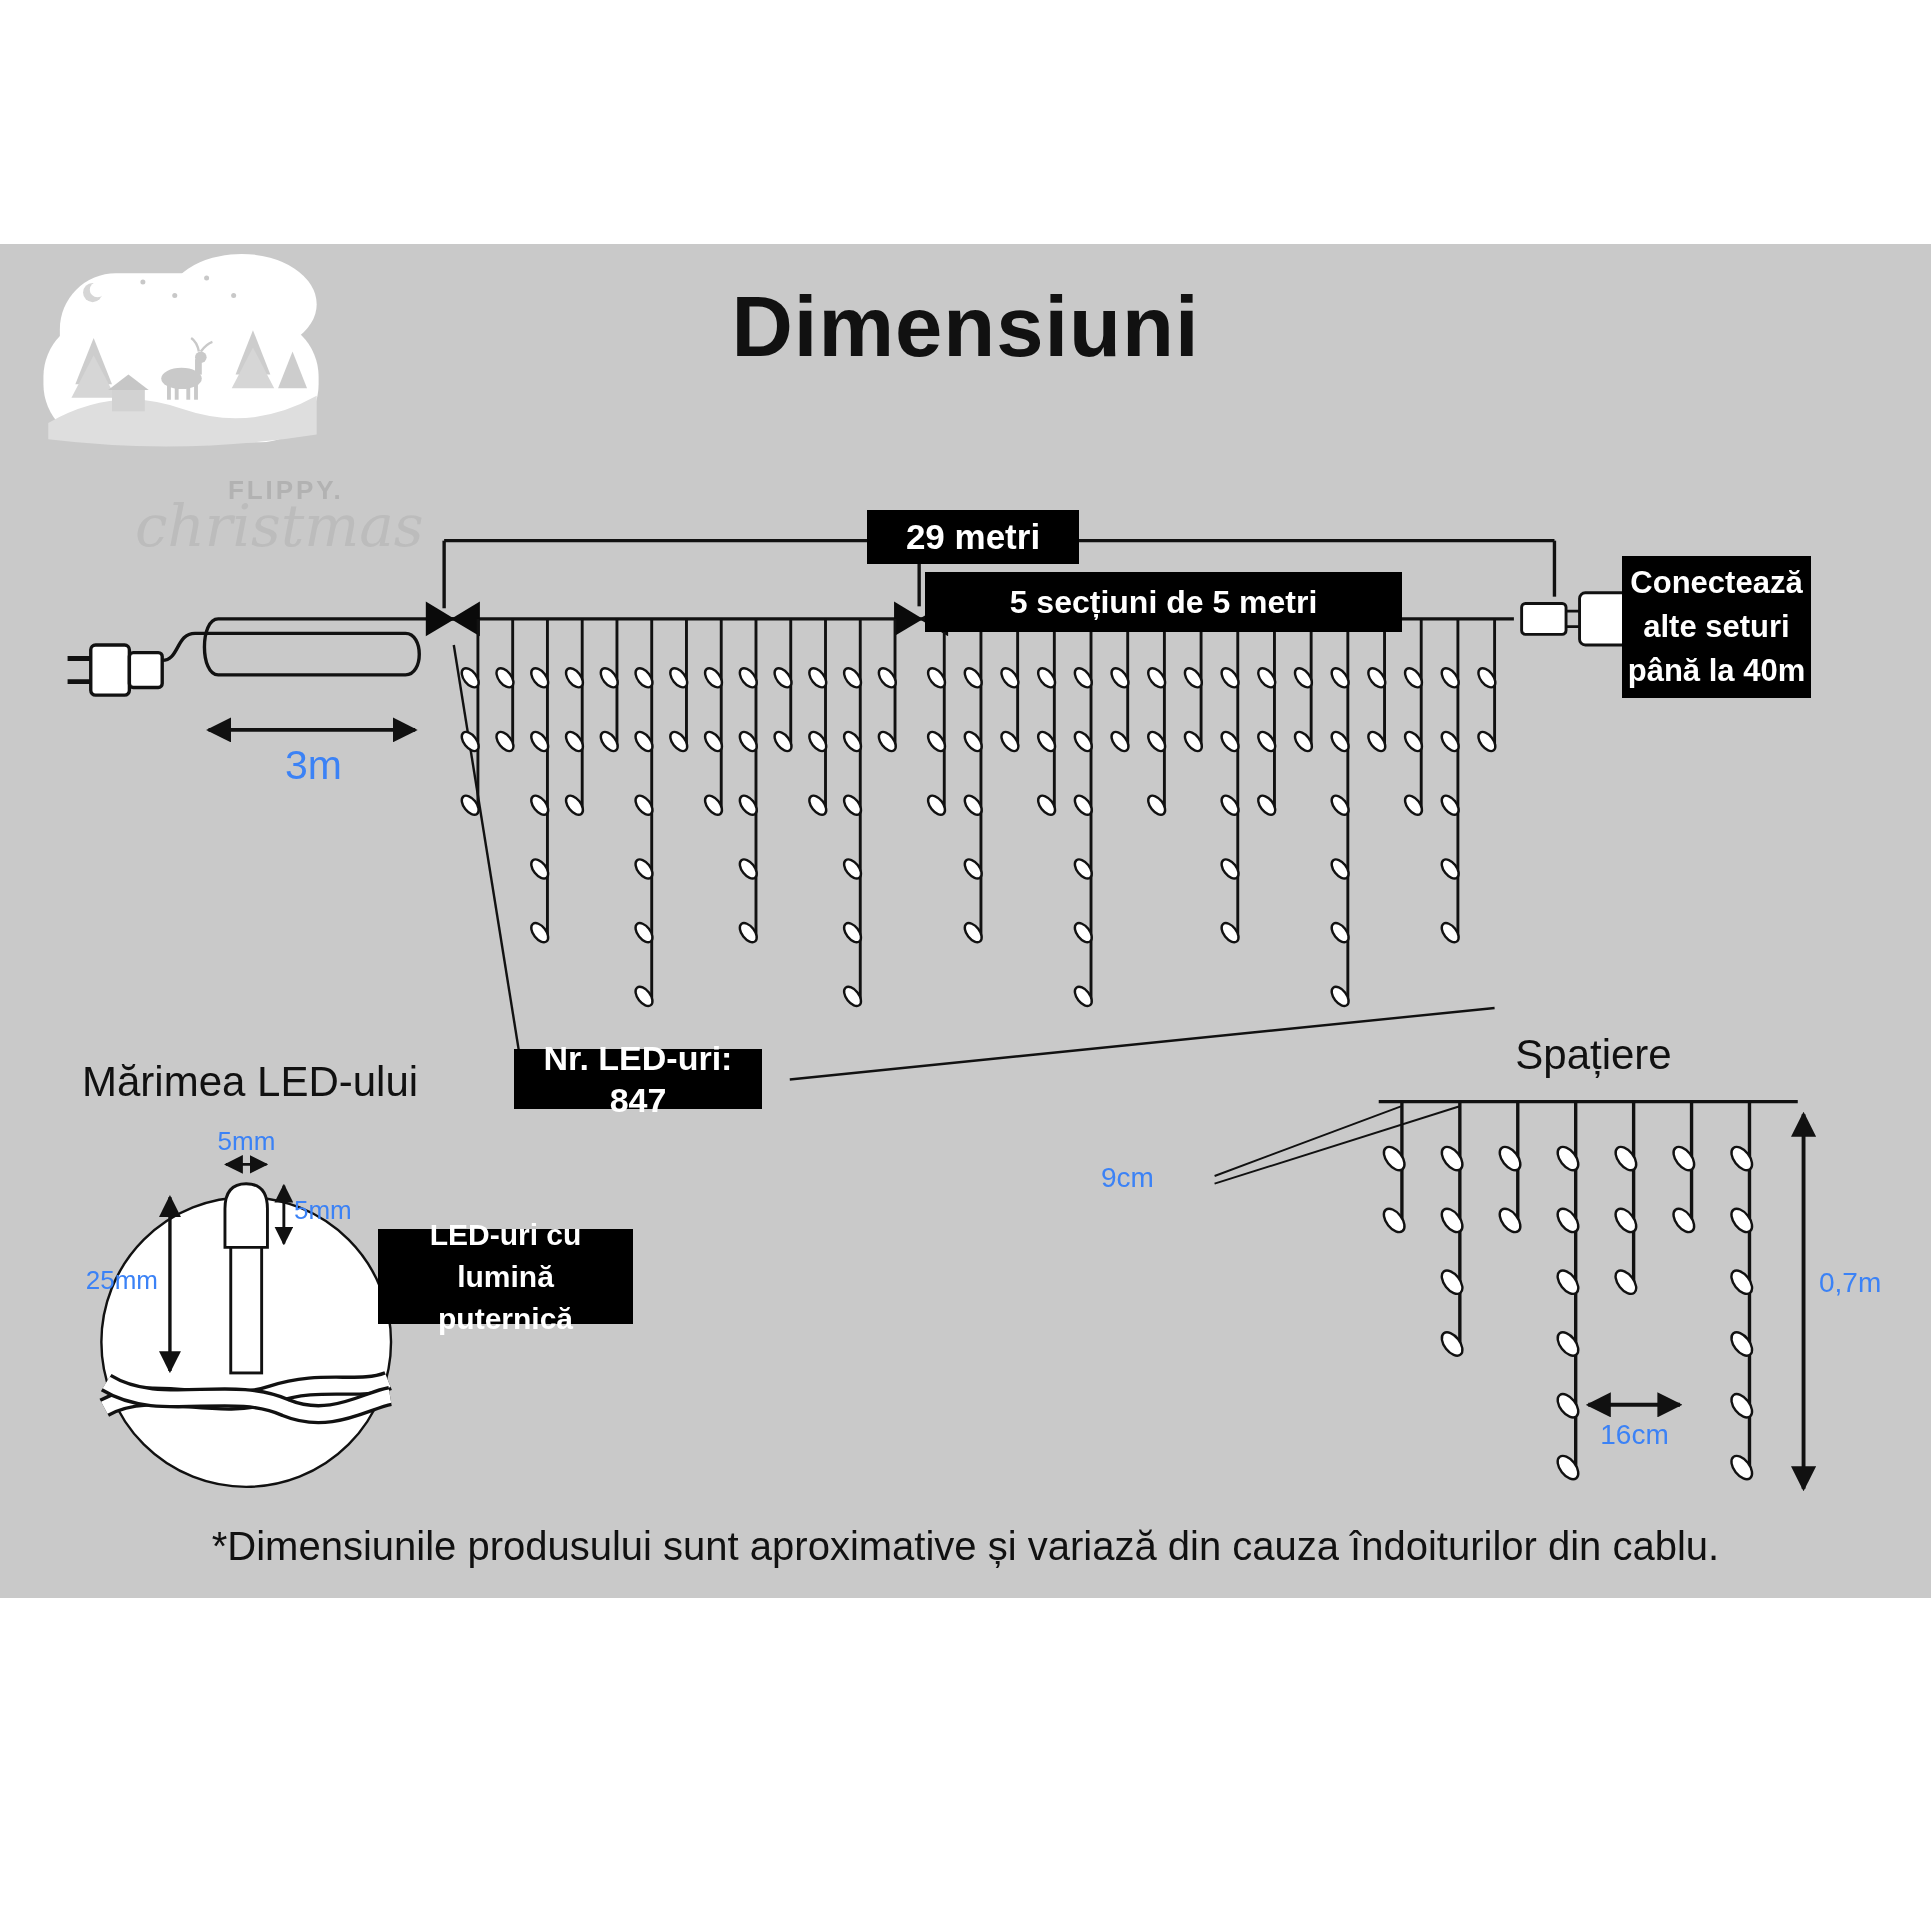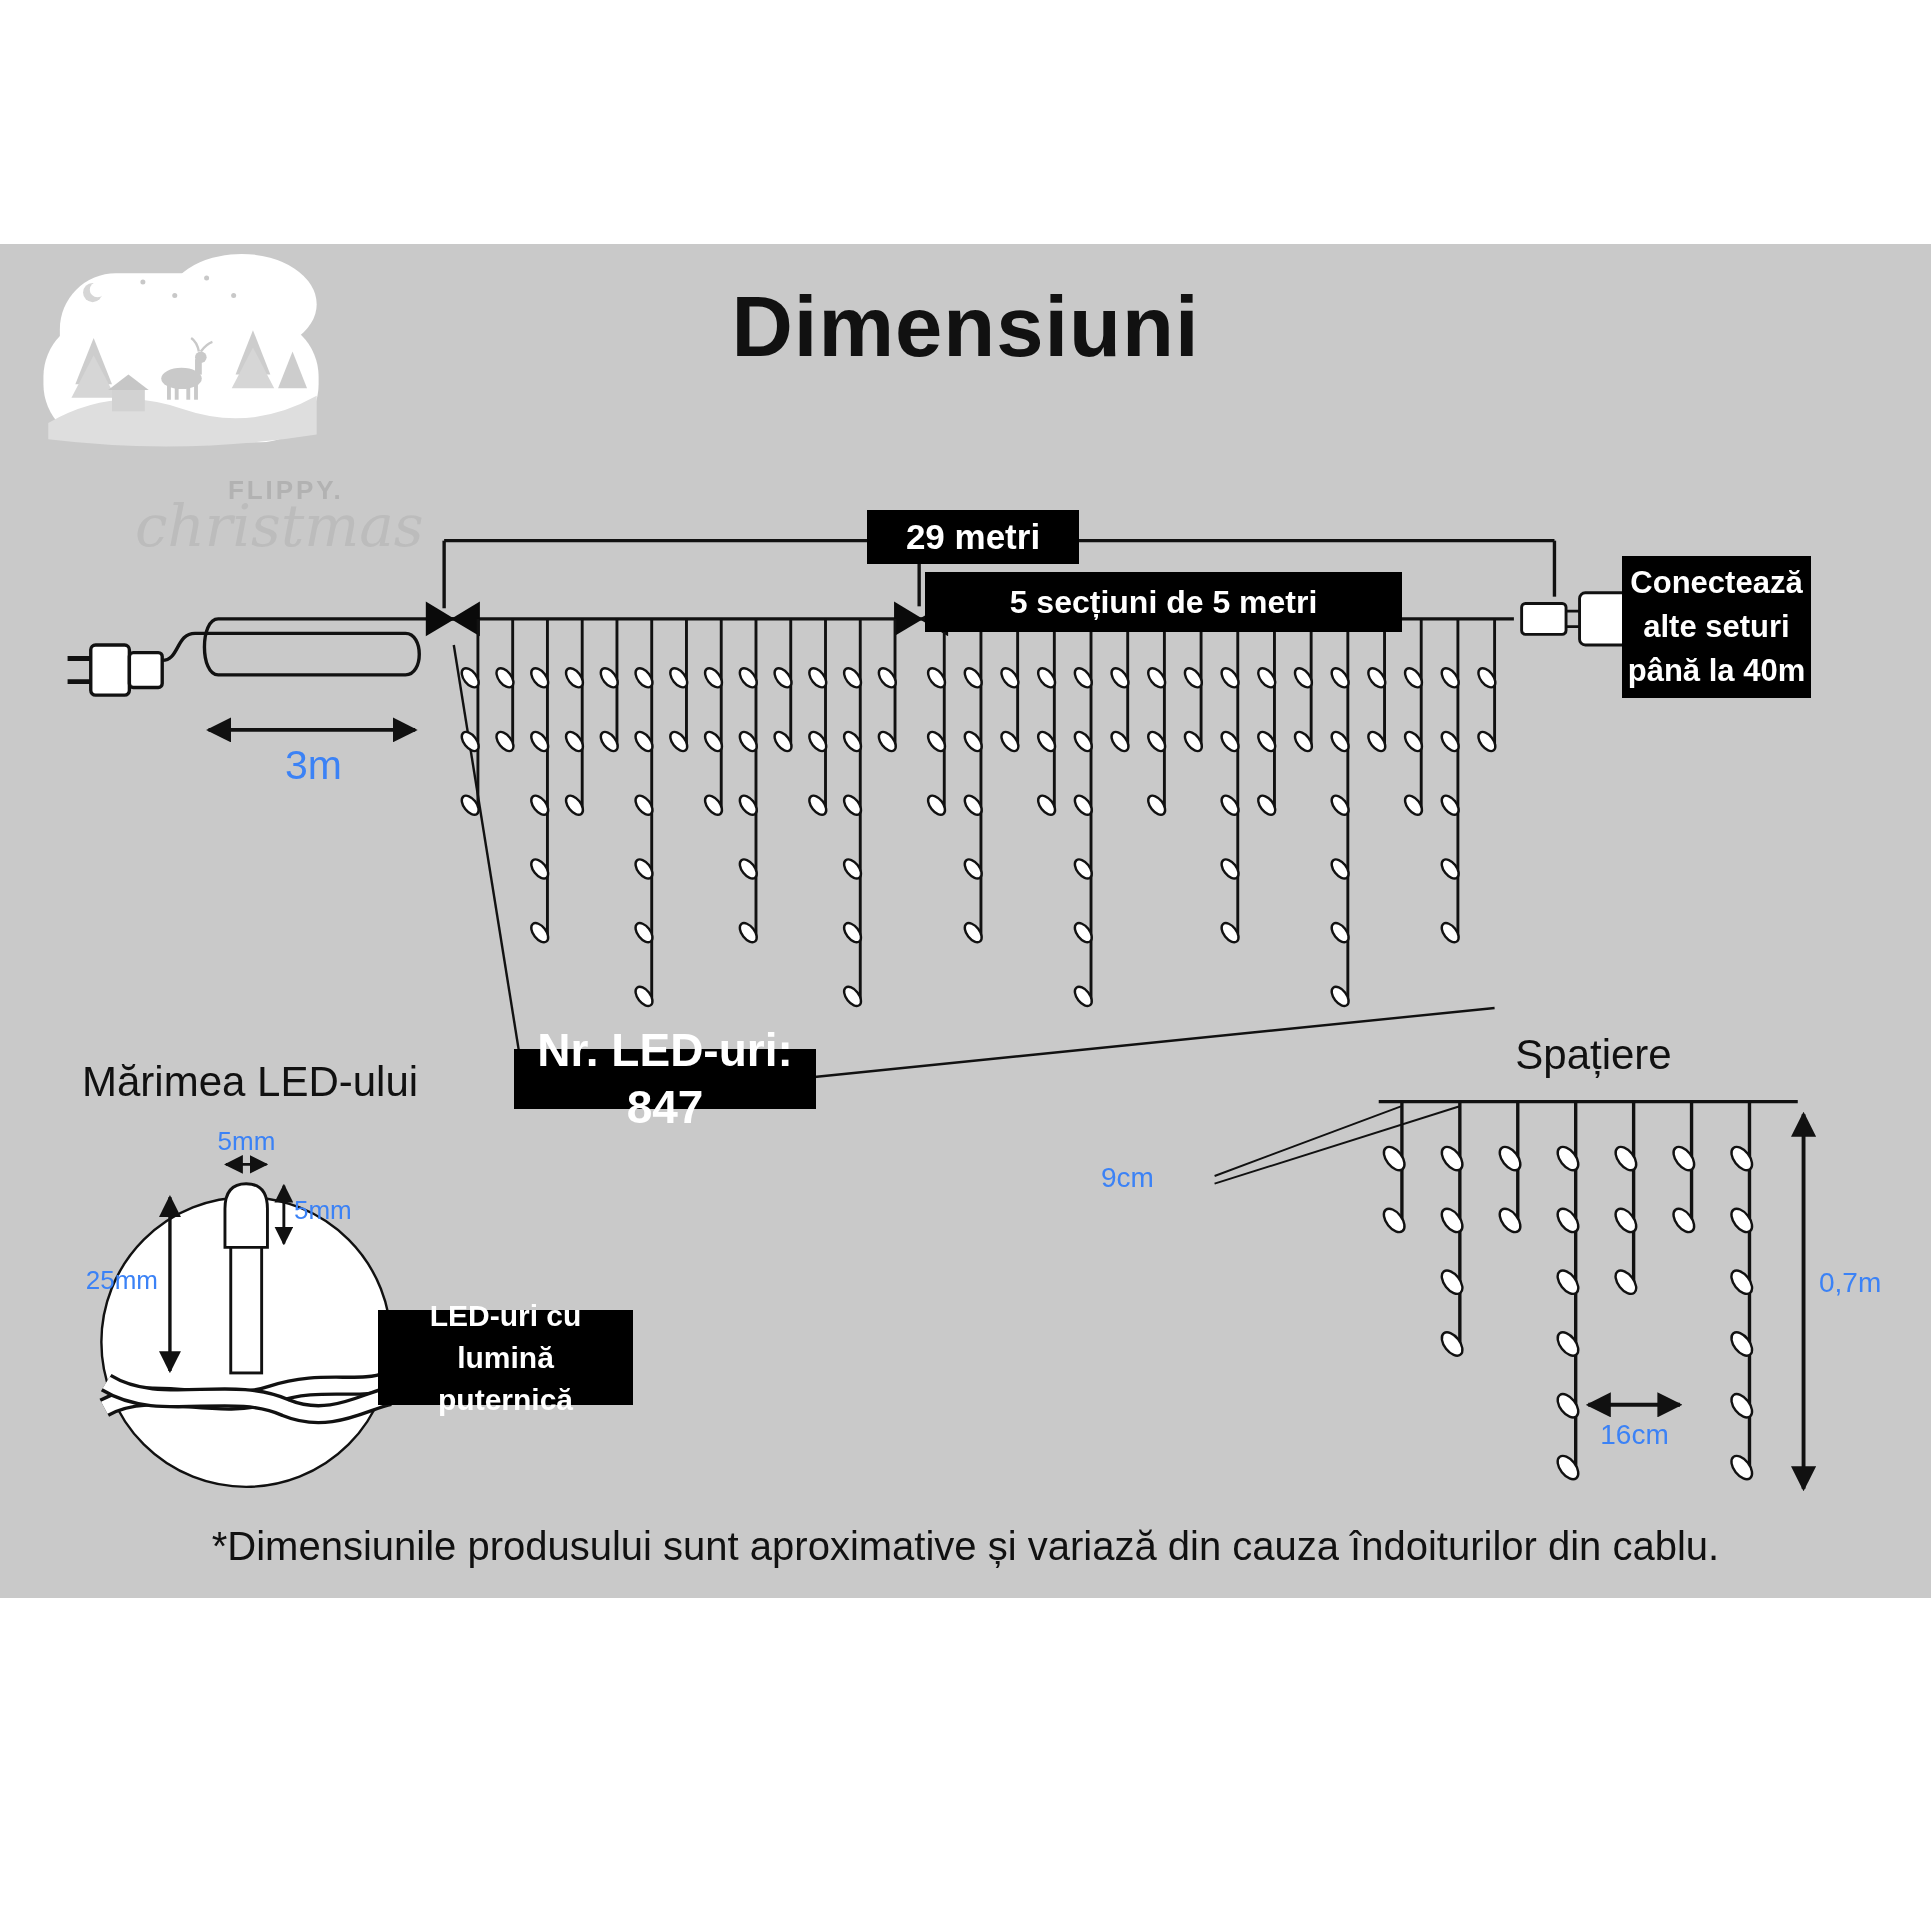--- a/index.html
+++ b/index.html
@@ -10,22 +10,22 @@
   #line-art{position:absolute;left:0;top:0;width:1931px;height:1931px}
   .title{position:absolute;left:0;top:278px;width:1931px;text-align:center;
     font-size:85px;font-weight:700;letter-spacing:1px}
   .bbox{position:absolute;background:var(--box-bg,#000);color:var(--box-text,#fff);
     font-weight:700;display:flex;flex-direction:column;align-items:center;justify-content:center;
     text-align:center;line-height:1.25}
   .box-total{left:867px;top:510px;width:212px;height:54px;font-size:35px}
   .box-sec-left{left:519px;top:572px;width:342px;height:52px;font-size:32px}
   .box-sec-right{left:925px;top:572px;width:477px;height:60px;font-size:32px}
   .box-connect{left:1622px;top:556px;width:189px;height:142px;font-size:31px;line-height:1.42}
-  .box-ledcount{left:514px;top:1049px;width:302px;height:60px;font-size:46px}
-  .box-lednote{left:378px;top:1310px;width:255px;height:95px;font-size:30px;line-height:1.4}
+  .box-ledcount{left:514px;top:1049px;width:248px;height:60px;font-size:34px}
+  .box-lednote{left:378px;top:1229px;width:255px;height:95px;font-size:30px;line-height:1.4}
   .heading{position:absolute;font-size:42px;color:#111}
   .h-ledsize{left:82px;top:1058px;width:406px}
   .h-spacing{left:1468px;top:1031px;width:251px;text-align:center}
   .lbl{position:absolute;font-size:28px;color:#3b82f6}
   .lbl-3m{left:241px;top:742px;width:145px;text-align:center;font-size:41px}
   .lbl-9cm{left:1101px;top:1162px;width:82px;}
   .lbl-16cm{left:1574px;top:1419px;width:121px;text-align:center}
   .lbl-07m{left:1819px;top:1267px;width:97px}
   .lbl-5mm-top{left:203px;top:1126px;width:87px;text-align:center;font-size:26px}
   .lbl-5mm-right{left:294px;top:1195px;width:87px;font-size:26px}

